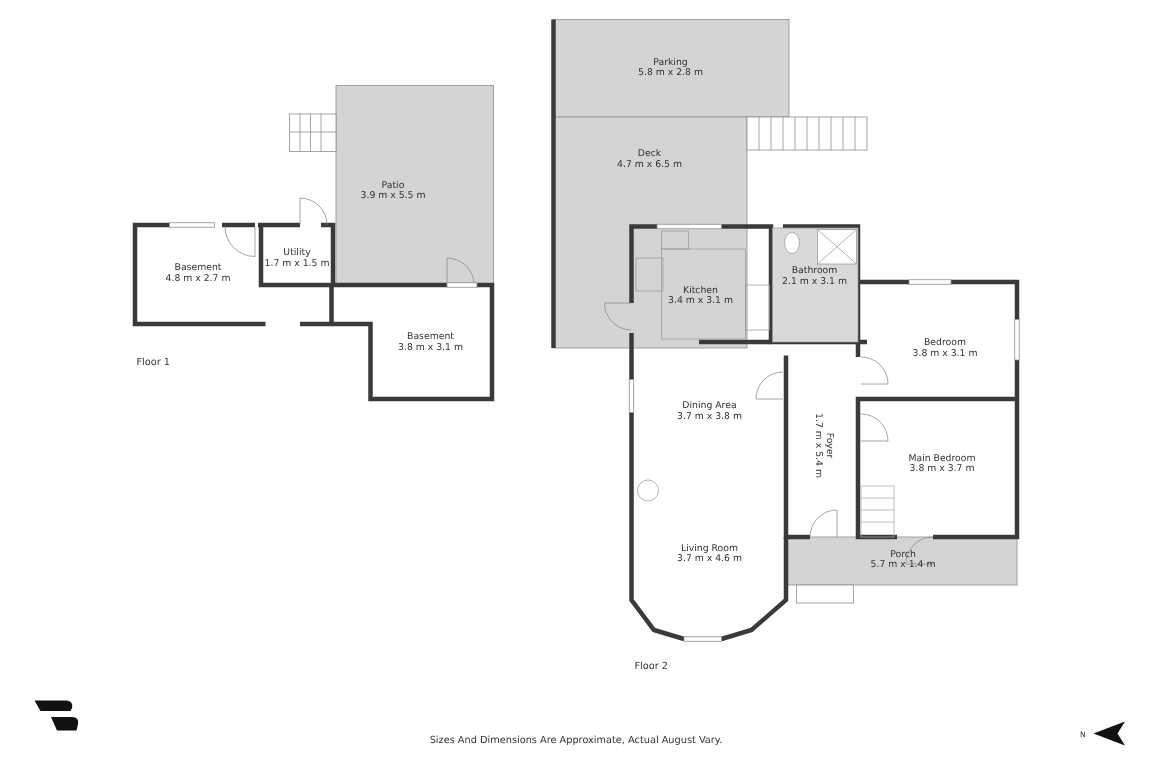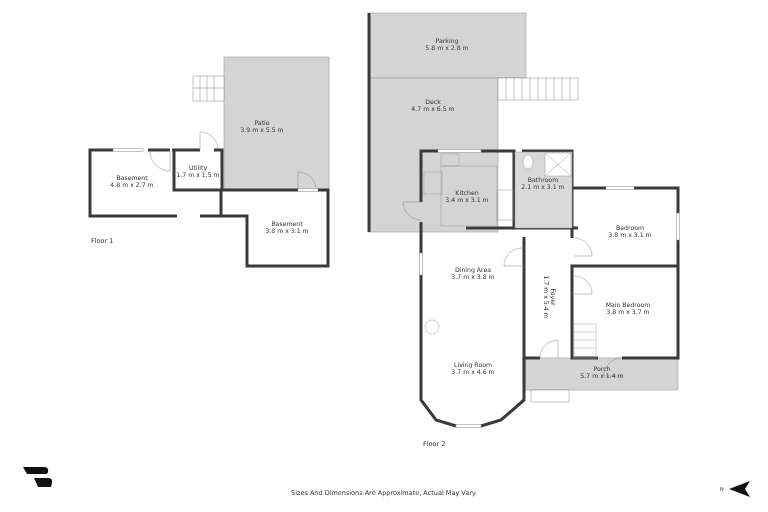--- a/index.html
+++ b/index.html
@@ -168,13 +168,13 @@
     <path d="M23,467 L44,467 Q49,467 48,472 L47,474 L27,474 Z"></path>
     <path d="M34,478 L48,478 Q53,478 52,483 L51,487 L38,487 Z"></path>
   </g>
 
   <g>
     <path d="M729,489 L750,481 L745,489 L750,497 Z" fill="#111"></path>
     <text x="720" y="491" font-size="5" fill="#333" font-family="DejaVu Sans, sans-serif">N</text>
   </g>
 </svg>
 
-<div class="disclaimer">Sizes And Dimensions Are Approximate, Actual May Vary.</div>
+<div class="disclaimer">Sizes And Dimensions Are Approximate, Actual August Vary.</div>
 
 </body></html>

